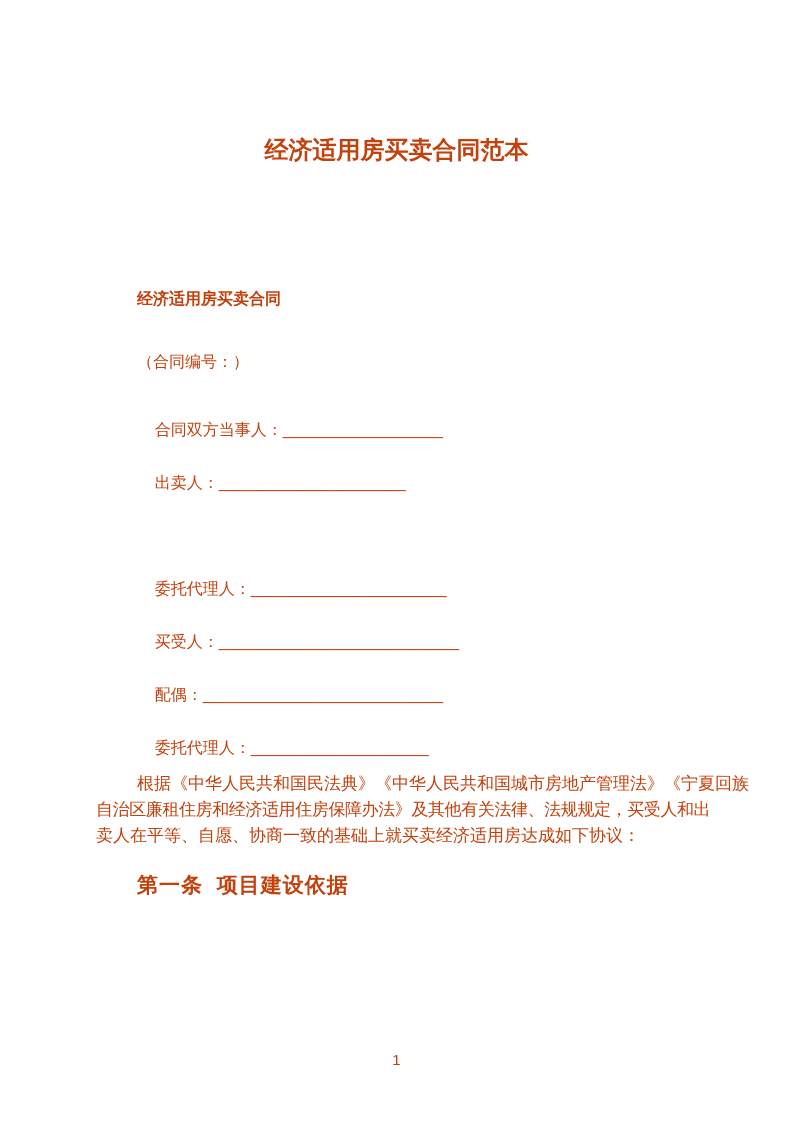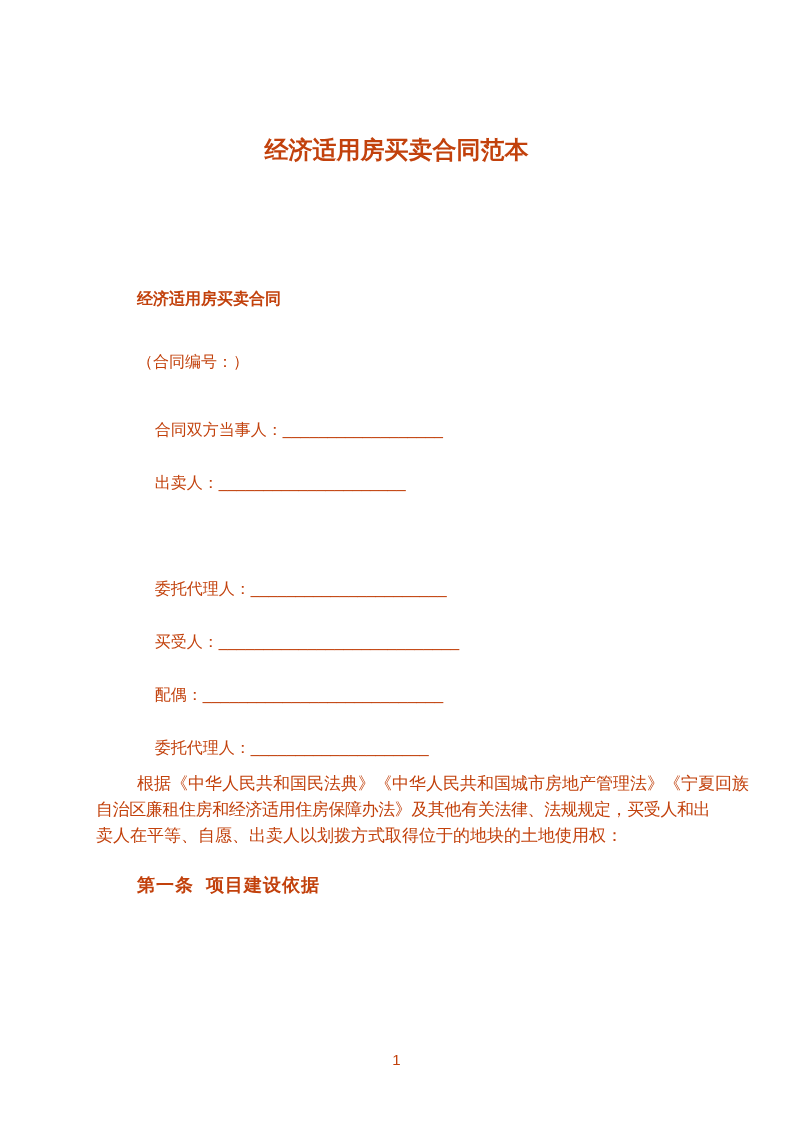--- a/index.html
+++ b/index.html
@@ -34,21 +34,21 @@
     font-size: 16px; line-height: 22px; white-space: pre;
   }
   .para { left: 96px; width: 650px; font-size: 17px; }
   .para .line { line-height: 26px; height: 26px; white-space: pre; }
   .ind { padding-left: 41px; }
   .ls-a { letter-spacing: -0.4px; }
   .ls-b { letter-spacing: -1.1px; }
   .ls-c { letter-spacing: -0.75px; }
   .article-heading {
     top: 873px; left: 137px;
-    font-size: 18px; font-weight: bold; line-height: 24px;
+    font-size: 21px; font-weight: bold; line-height: 24px;
     letter-spacing: 1px; white-space: pre;
   }
   .footer {
     top: 1050px; left: 0; width: 793px;
     text-align: center; font-size: 15px; line-height: 20px;
   }
 </style>
 </head>
 <body>
 
@@ -75,21 +75,21 @@
   <div class="abs field" style="top:662px">
     <span>配偶：</span><span>___________________________</span>
   </div>
   <div class="abs field" style="top:715px">
     <span>委托代理人：</span><span>____________________</span>
   </div>
 
   <div class="abs para" style="top:771px">
     <div class="line ind">根据《中华人民共和国民法典》《中华人民共和国城市房地产管理法》《宁夏回族</div>
     <div class="line ls-a">自治区廉租住房和经济适用住房保障办法》及其他有关法律、法规规定，买受人和出</div>
-    <div class="line">卖人在平等、自愿、出卖人以划拨方式取得位于的地块的土地使用权：</div>
+    <div class="line">卖人在平等、自愿、协商一致的基础上就买卖经济适用房达成如下协议：</div>
   </div>
 
   <div class="abs article-heading">第一条  项目建设依据</div>
 
 
   <div class="abs footer">1</div>
 
 </div>
 
 </body></html>

